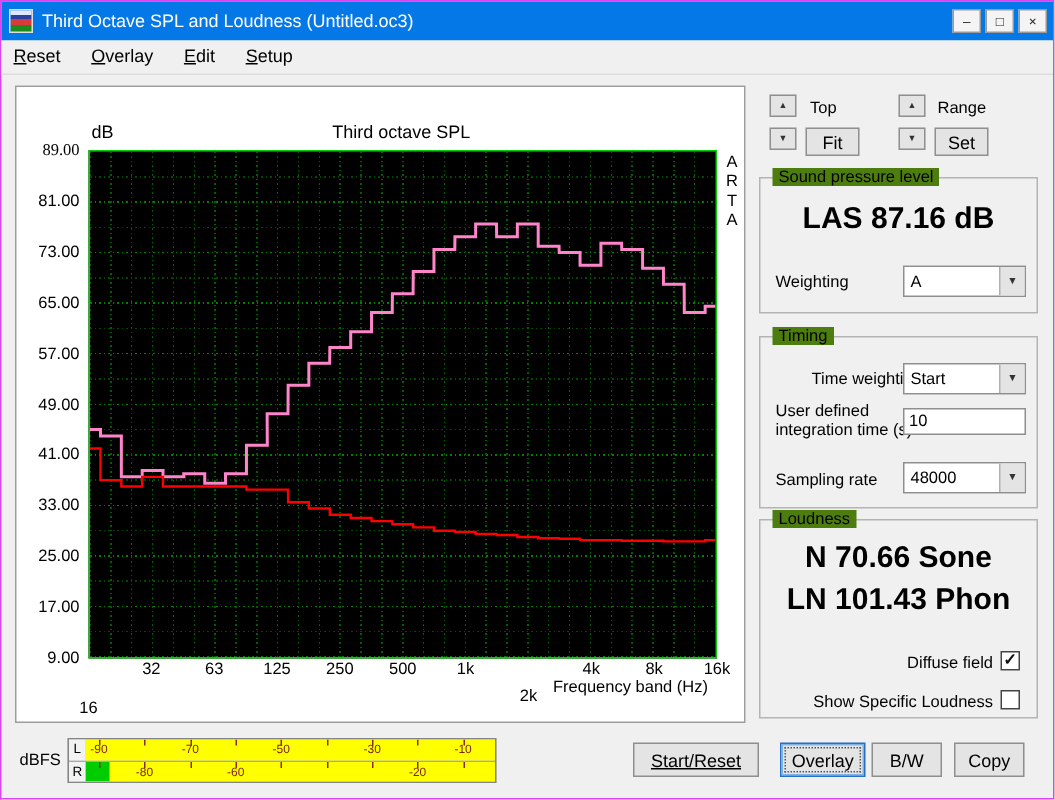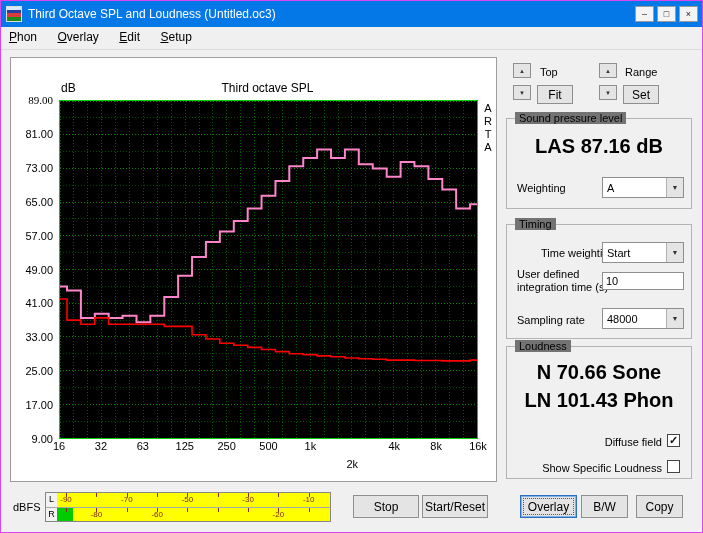--- a/index.html
+++ b/index.html
@@ -32,21 +32,21 @@
   .x-axis-label{position:absolute;left:48px;top:394px;width:413px;text-align:right;font-size:11px;color:#000;}
   .cursor-text{position:absolute;left:50px;top:399px;font-size:11px;color:#000;white-space:pre;}
 
   
   .btn{position:absolute;height:23px;background:#e4e4e4;border:1px solid #8f8f8f;font-size:12px;color:#000;font-family:inherit;padding:0;}
   .btn-small{position:absolute;height:19px;background:#e4e4e4;border:1px solid #8f8f8f;font-size:12px;color:#000;font-family:inherit;padding:0;}
   .btn-default{border:1px solid #2a70c2;box-shadow:inset 0 0 0 1px #7fb2e5;outline:1px dotted #555;outline-offset:-4px;}
   .spin-btn{position:absolute;width:18px;height:15px;background:#e4e4e4;border:1px solid #8f8f8f;font-size:6px;line-height:12px;color:#333;padding:0;font-family:inherit;}
   .lbl{position:absolute;font-size:11px;color:#000;}
   .group{position:absolute;border:1px solid #b4b4b4;}
-  .group-title{position:absolute;top:-7px;left:8px;background:#737373;padding:0 4px;font-size:11px;color:#000;}
+  .group-title{position:absolute;top:-7px;left:8px;background:#4d7c0f;padding:0 4px;font-size:11px;color:#000;}
   .group-big{position:absolute;left:0;width:100%;text-align:center;font-size:20px;font-weight:700;color:#000;}
   .combo{position:absolute;height:21px;background:#ffffff;border:1px solid #8f8f8f;box-sizing:border-box;display:flex;align-items:center;}
   .combo-value{flex:1;font-size:11px;padding-left:4px;color:#000;white-space:nowrap;overflow:hidden;}
   .combo-arrow{width:16px;align-self:stretch;background:#e4e4e4;border-left:1px solid #b0b0b0;font-size:7px;color:#333;display:flex;align-items:center;justify-content:center;}
   .text-input{position:absolute;height:18px;border:1px solid #8f8f8f;font-size:11px;font-family:inherit;padding:0 3px;box-sizing:border-box;background:#fff;color:#000;}
   .checkbox{position:absolute;width:13px;height:13px;background:#fff;border:1px solid #444;font-size:11px;line-height:11px;font-weight:700;text-align:center;color:#111;box-sizing:border-box;}
   .lbl-right{text-align:right;}
 
   
   .meter-box{position:absolute;left:44px;top:491px;width:286px;height:30px;border:1px solid #868686;background:#d0d0d0;box-sizing:border-box;}
@@ -67,21 +67,21 @@
     <div class="app-icon"></div>
     <span class="title-text">Third Octave SPL and Loudness (Untitled.oc3)</span>
     <div class="win-controls">
       <button class="win-btn">–</button>
       <button class="win-btn">□</button>
       <button class="win-btn">×</button>
     </div>
   </div>
 
   <div class="menubar">
-    <span class="menu-item">Phon</span>
+    <span class="menu-item">Reset</span>
     <span class="menu-item">Overlay</span>
     <span class="menu-item">Edit</span>
     <span class="menu-item">Setup</span>
   </div>
 
   <div class="chart-panel">
     <div class="y-unit">dB</div>
     <div class="chart-title">Third octave SPL</div>
     <div class="plot">
       <svg id="plot-svg" preserveAspectRatio="none" viewBox="0 0 417 337">
@@ -148,36 +148,37 @@
         <div class="ytick" style="top: 30%;">65.00</div>
         <div class="ytick" style="top: 40%;">57.00</div>
         <div class="ytick" style="top: 50%;">49.00</div>
         <div class="ytick" style="top: 60%;">41.00</div>
         <div class="ytick" style="top: 70%;">33.00</div>
         <div class="ytick" style="top: 80%;">25.00</div>
         <div class="ytick" style="top: 90%;">17.00</div>
         <div class="ytick" style="top: 100%;">9.00</div>
       </div>
     <div class="x-labels" id="x-labels">
-        <div class="xtick" style="left: 0%;">16</div>
+        <div class="xtick" style="left: 0%; margin-top: 26px;">16</div>
         <div class="xtick" style="left: 10%;">32</div>
         <div class="xtick" style="left: 20%;">63</div>
         <div class="xtick" style="left: 30%;">125</div>
         <div class="xtick" style="left: 40%;">250</div>
         <div class="xtick" style="left: 50%;">500</div>
         <div class="xtick" style="left: 60%;">1k</div>
         <div class="xtick" style="left: 70%; margin-top: 18px;">2k</div>
         <div class="xtick" style="left: 80%;">4k</div>
         <div class="xtick" style="left: 90%;">8k</div>
         <div class="xtick" style="left: 100%;">16k</div>
       </div>
     <div class="watermark" id="watermark">A
 R
 T
 A</div>
+    <div class="x-axis-label">Frequency band (Hz)</div>
   </div>
 
   <button class="spin-btn" style="left:512px;top:62px;">▲</button>
   <button class="spin-btn" style="left:512px;top:84px;">▼</button>
   <span class="lbl" style="left:539px;top:65px;">Top</span>
   <button class="btn-small" style="left:536px;top:84px;width:36px;">Fit</button>
   <button class="spin-btn" style="left:598px;top:62px;">▲</button>
   <button class="spin-btn" style="left:598px;top:84px;">▼</button>
   <span class="lbl" style="left:624px;top:65px;">Range</span>
   <button class="btn-small" style="left:622px;top:84px;width:36px;">Set</button>
@@ -254,19 +255,18 @@
           <div class="meter-tick" style="left: 81.1%;"></div>
           <div class="meter-tick" style="left: 92.2%;"></div>
           <span class="scale-num" style="left: 14.4%;">-80</span>
           <span class="scale-num" style="left: 36.7%;">-60</span>
           <span class="scale-num" style="left: 58.9%; margin-top: 31px;">-40</span>
           <span class="scale-num" style="left: 81.1%;">-20</span>
         </div>
     </div>
   </div>
 
-  <button class="btn" style="left:352px;top:494px;width:66px;">Stop</button>
-  <button class="btn" style="left:421px;top:494px;width:66px;">Start/Reset</button>
+  <button class="btn" style="left:421px;top:494px;width:84px;text-decoration:underline;">Start/Reset</button>
   <button class="btn btn-default" style="left:519px;top:494px;width:57px;">Overlay</button>
   <button class="btn" style="left:580px;top:494px;width:47px;">B/W</button>
   <button class="btn" style="left:635px;top:494px;width:47px;">Copy</button>
 
 </div>
 
 </body></html>

